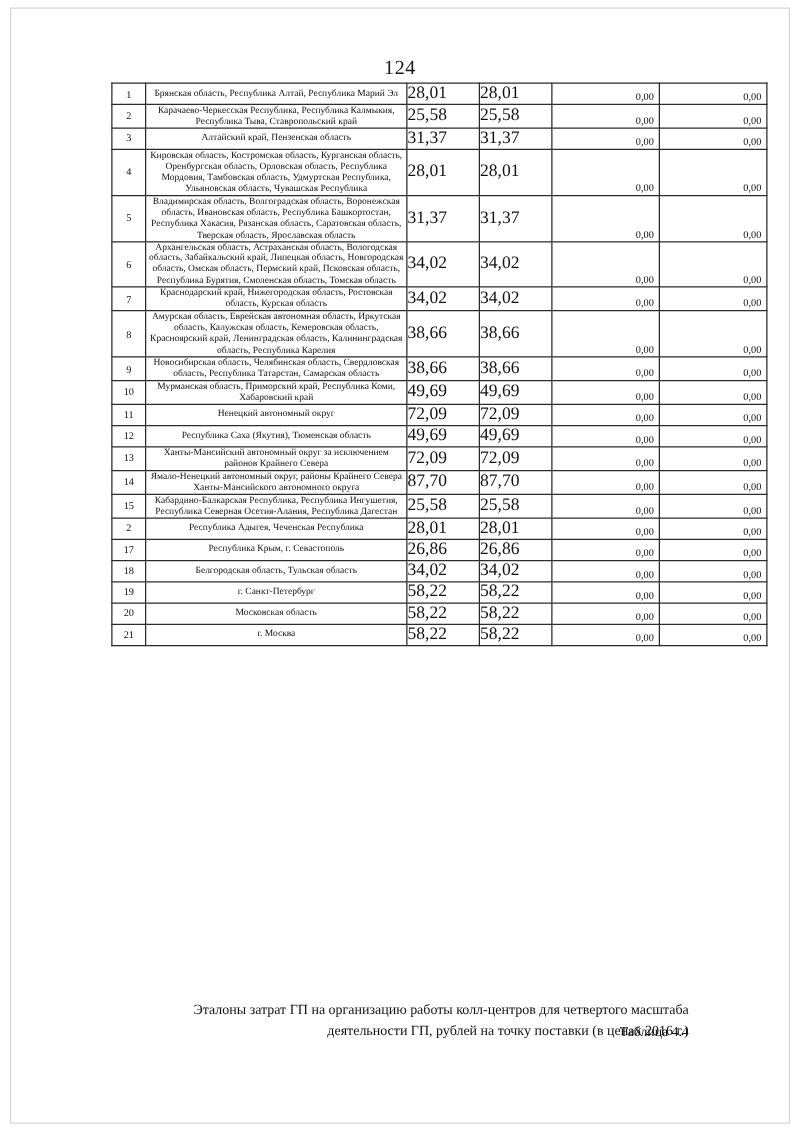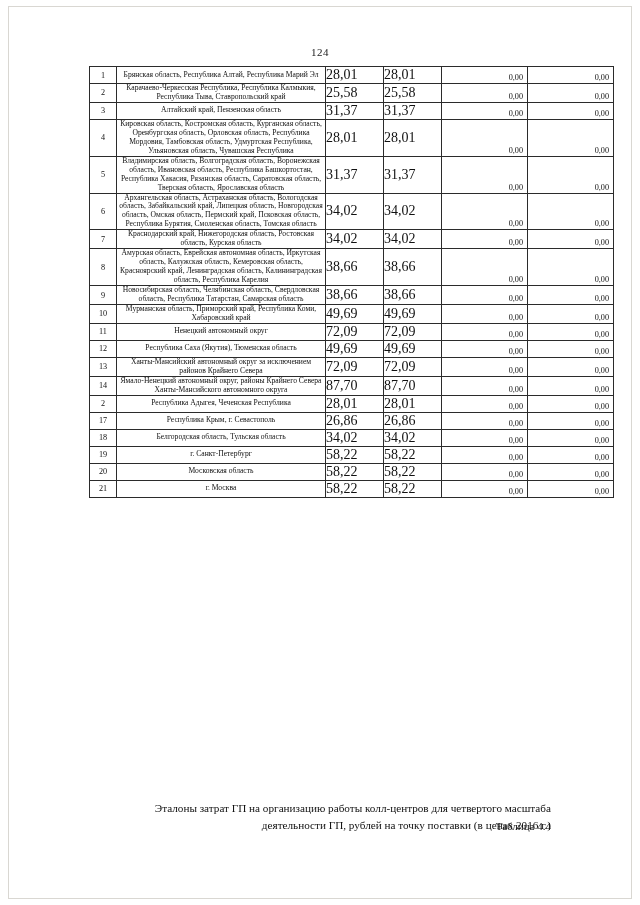--- a/index.html
+++ b/index.html
@@ -26,21 +26,21 @@
     bottom: 6px;
     border: 1px solid #d9d7d2;
     pointer-events: none;
   }
   .page-number {
     position: absolute;
     top: 46px;
     left: 0;
     width: 100%;
     text-align: center;
-    font-size: 11px;
+    font-size: 16px;
     color: #1a1a1a;
     letter-spacing: 0.5px;
   }
   .table-wrap {
     position: absolute;
     left: 89px;
     top: 66px;
     width: 462px;
   }
   table.esd {
@@ -276,20 +276,32 @@
             <td class="val">87,70</td>
             <td class="val">87,70</td>
             <td class="val2">
               <div class="val2-inner">0,00</div>
             </td>
             <td class="val2">
               <div class="val2-inner">0,00</div>
             </td>
           </tr>
           <tr>
+            <td class="num">15</td>
+            <td class="region">Кабардино-Балкарская Республика, Республика Ингушетия, Республика Северная Осетия-Алания, Республика Дагестан</td>
+            <td class="val">25,58</td>
+            <td class="val">25,58</td>
+            <td class="val2">
+              <div class="val2-inner">0,00</div>
+            </td>
+            <td class="val2">
+              <div class="val2-inner">0,00</div>
+            </td>
+          </tr>
+          <tr>
             <td class="num">2</td>
             <td class="region">Республика Адыгея, Чеченская Республика</td>
             <td class="val">28,01</td>
             <td class="val">28,01</td>
             <td class="val2">
               <div class="val2-inner">0,00</div>
             </td>
             <td class="val2">
               <div class="val2-inner">0,00</div>
             </td>

